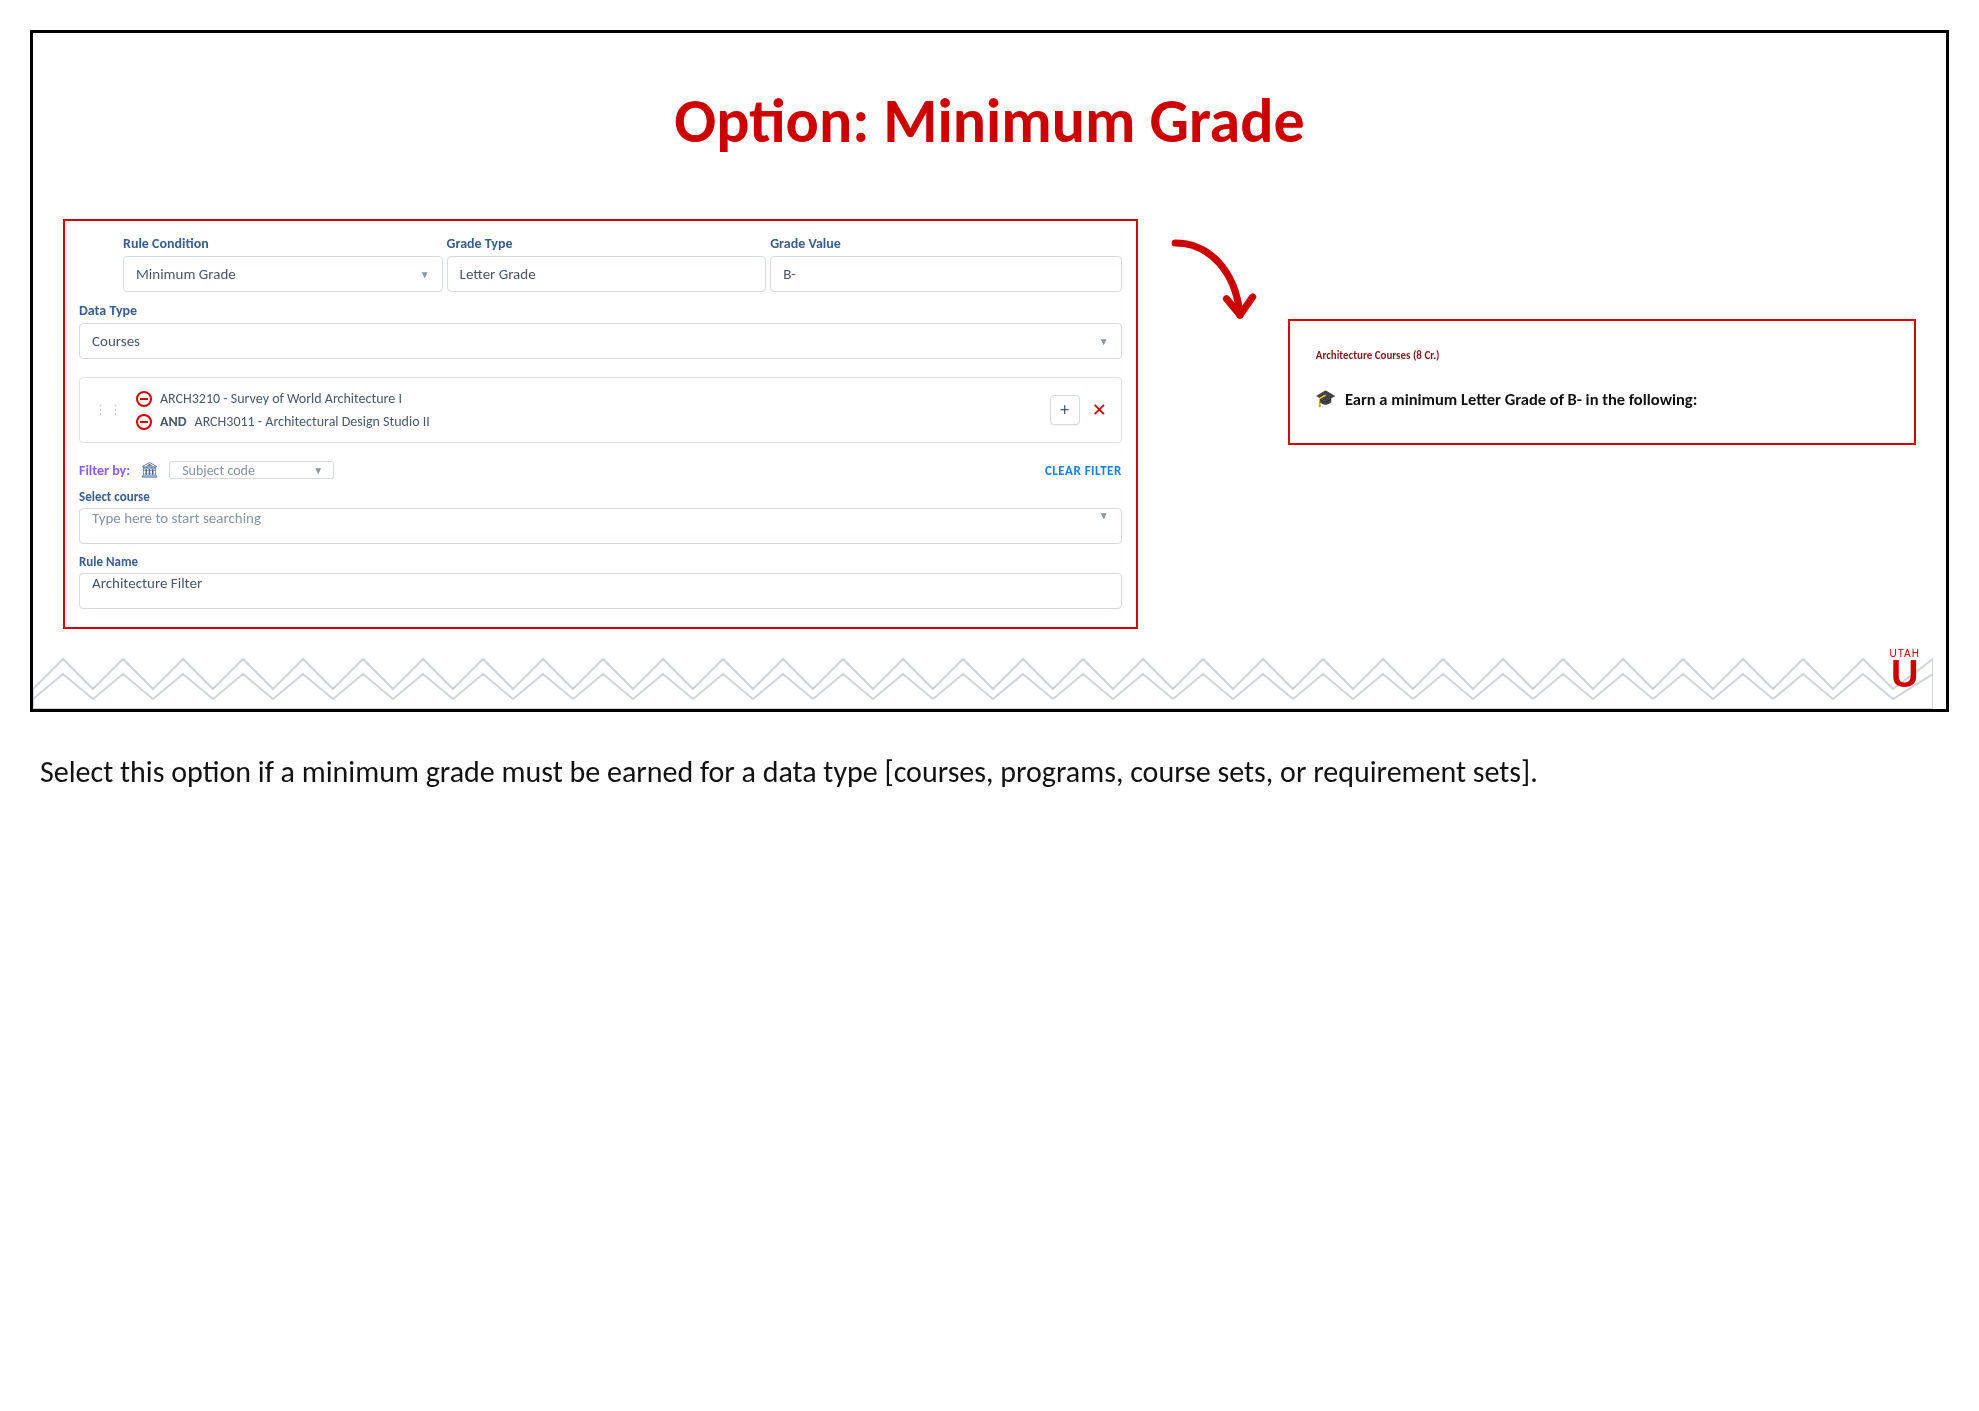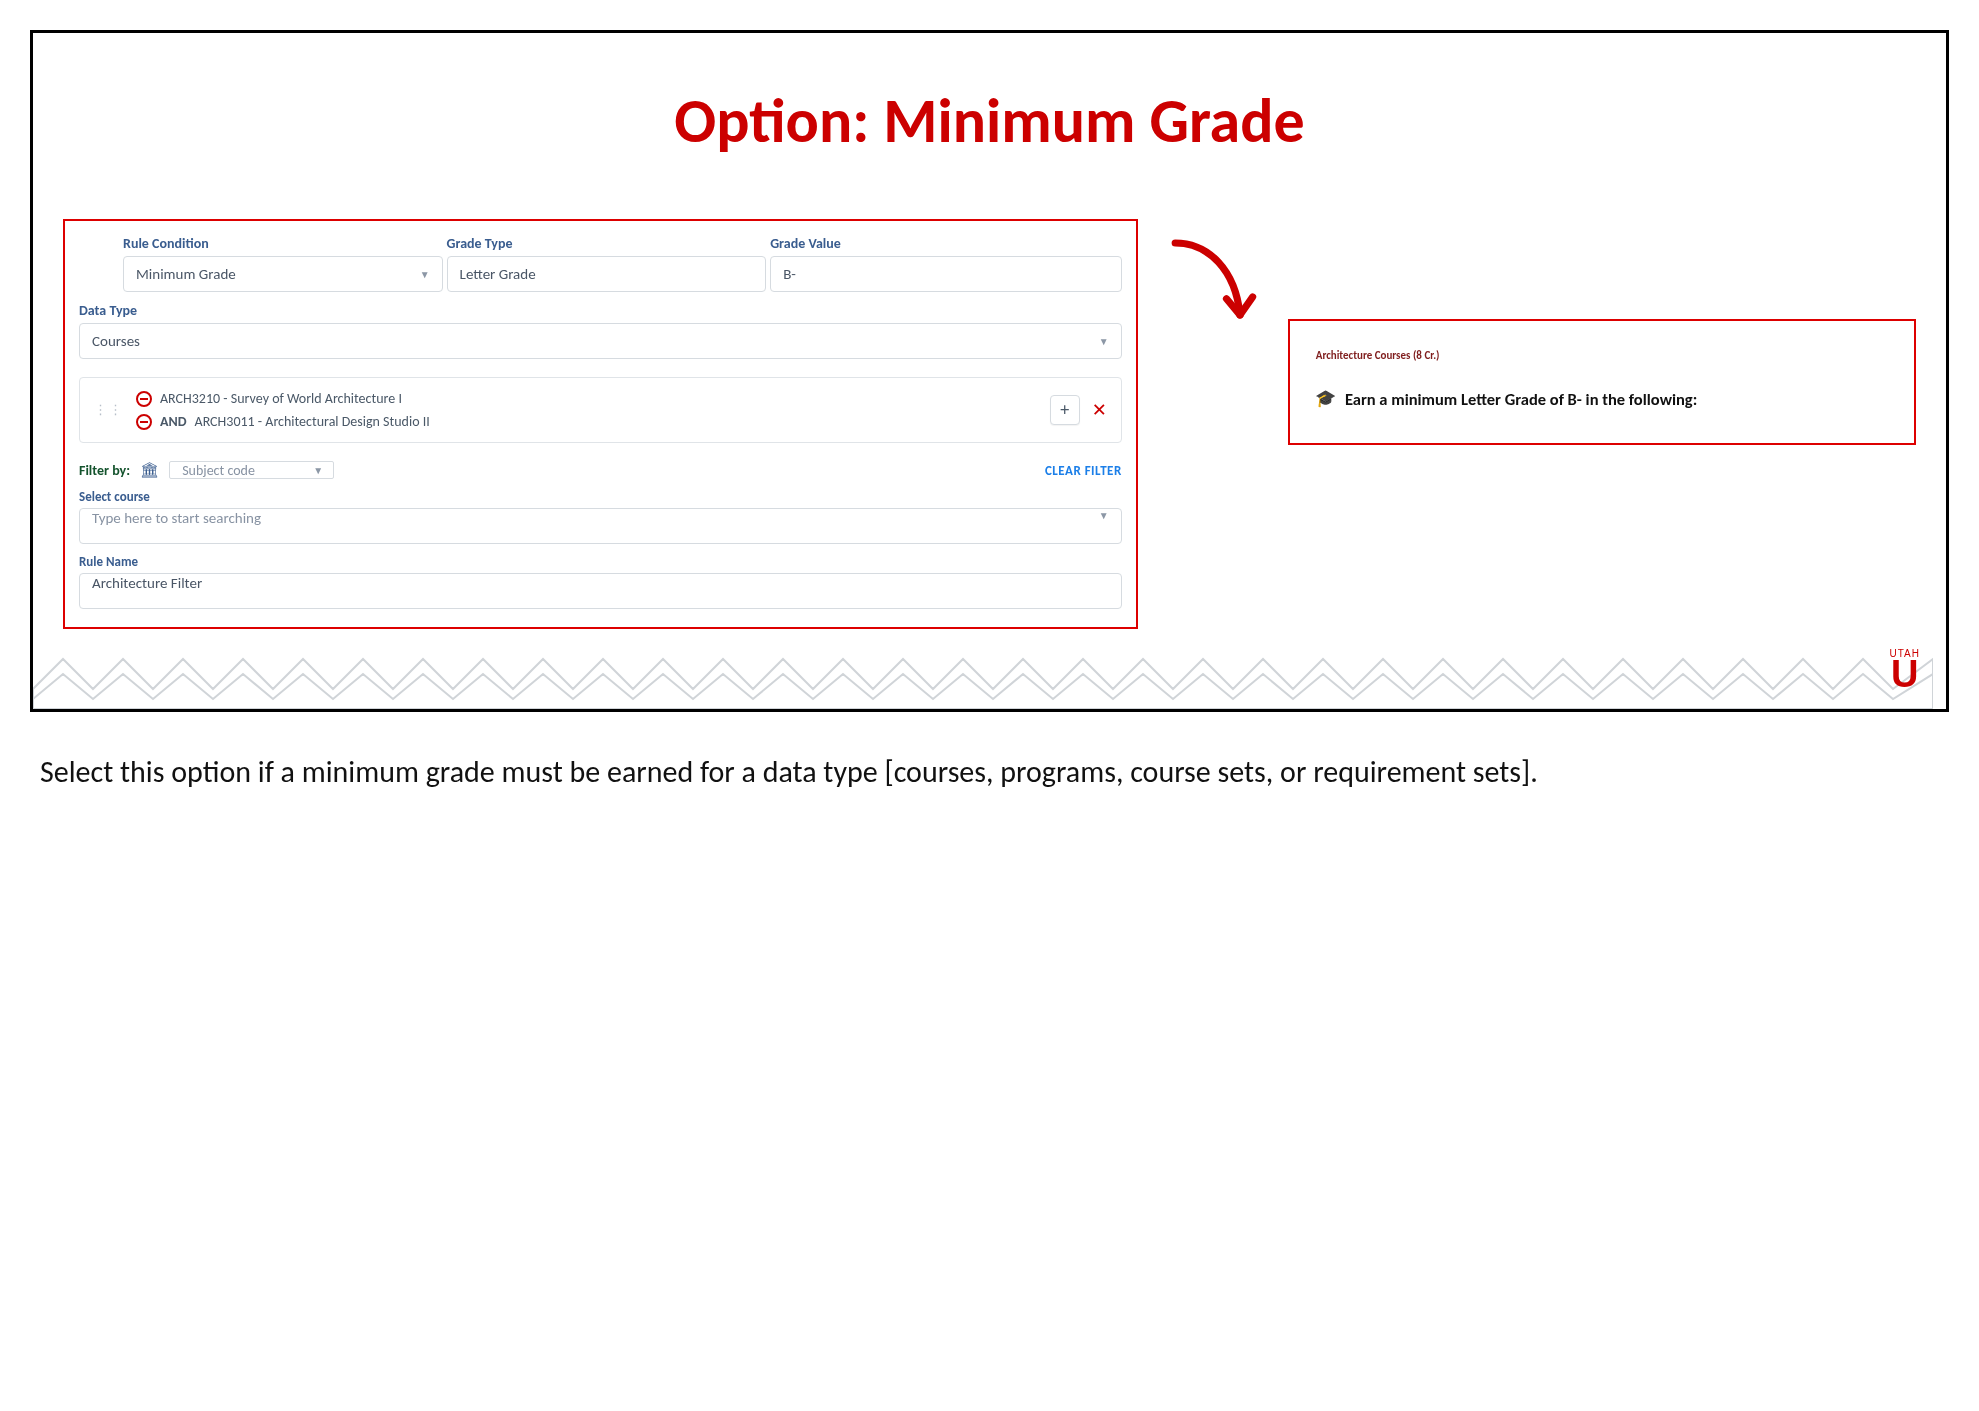--- a/index.html
+++ b/index.html
@@ -93,21 +93,21 @@
     background: #fff; font-size: 18px; color: #4b5968; display:flex; align-items:center; justify-content:center;
     box-shadow: 0 1px 1px rgba(0,0,0,.05);
     cursor: pointer;
   }
   .btn-x { font-size: 18px; color: #c00; cursor: pointer; }
 
   
   .filter-row {
     display: flex; align-items: center; gap: 10px; margin-top: 18px;
   }
-  .filter-label { font-size: 14px; font-weight: 600; color: #14532d; }
+  .filter-label { font-size: 14px; font-weight: 600; color: #8b5cf6; }
   .bank-icon { font-size: 15px; color: #3a5d8f; }
   .subject-select {
     border: 1px solid #d6dbe0; border-radius: 2px; background: #fff;
     height: 18px; display:flex; align-items:center; padding: 0 12px;
     font-size: 14px; color: #8893a3; position: relative; min-width: 165px;
   }
   .subject-select .caret { position:absolute; right:10px; font-size:10px; color:#8c97a6; }
   .clear-filter {
     margin-left: auto; color: #1c7fe8; font-weight: 700; font-size: 13px; letter-spacing: .5px;
     cursor: pointer;

